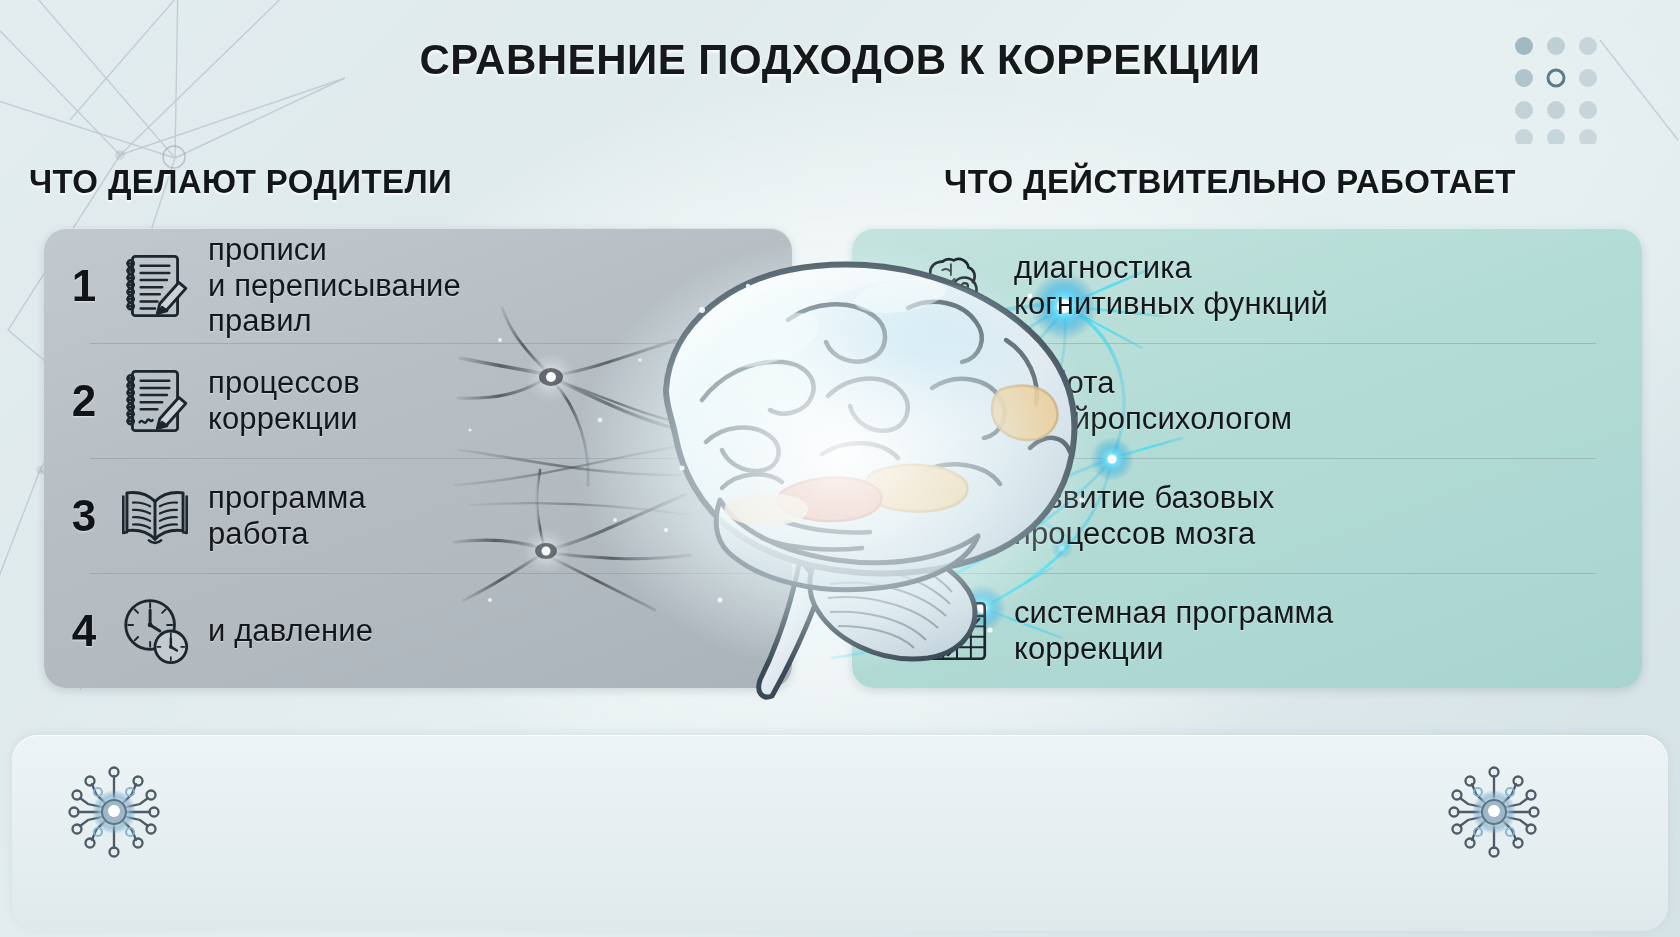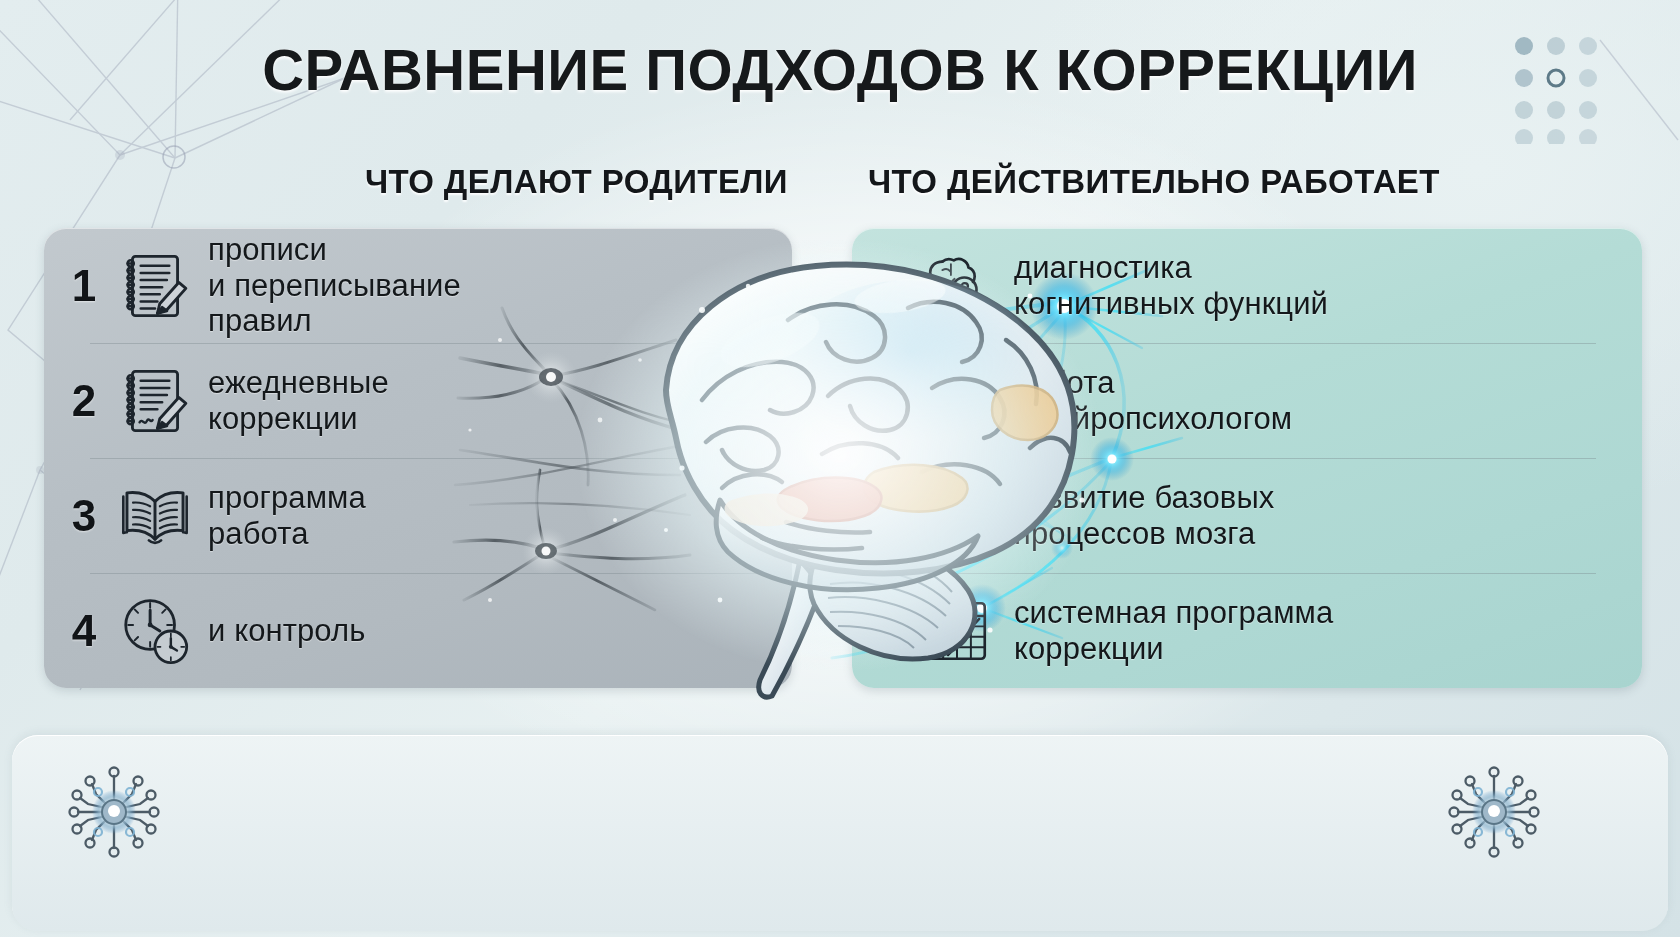--- a/index.html
+++ b/index.html
@@ -20,38 +20,38 @@
       linear-gradient(135deg, #e3edef 0%, #dfeaec 25%, #e7f0f1 50%, #dbe7ea 78%, #d4e2e6 100%);
   }
 
   
   .bg-mesh { position:absolute; inset:0; pointer-events:none; }
 
   
   .title {
     position:absolute; top:36px; left:0; width:1680px;
     text-align:center;
-    font-size:58px; font-weight:bold; letter-spacing:0.5px;
+    font-size:42px; font-weight:bold; letter-spacing:0.5px;
     color:#16191b;
     text-shadow:0 2px 3px rgba(255,255,255,0.95), 0 0 1px rgba(255,255,255,0.9);
     white-space:nowrap;
   }
 
   .dot-grid { position:absolute; top:34px; right:72px; }
 
   
   .col-head {
     position:absolute; top:163px;
     font-size:33px; font-weight:bold; letter-spacing:0.4px;
     color:#14171a;
     text-shadow:0 2px 2px rgba(255,255,255,0.9);
     white-space:nowrap;
   }
-  .col-head.left  { left:46px; width:742px; text-align:right; }
-  .col-head.right { left:868px; width:790px; text-align:left; }
+  .col-head.left  { left:29px; width:742px; text-align:left; }
+  .col-head.right { left:835px; width:790px; text-align:center; }
 
   
   .panel {
     position:absolute; top:228px; height:460px;
     border-radius:22px;
     box-shadow:0 3px 10px rgba(80,100,110,0.20), inset 0 1px 0 rgba(255,255,255,0.5);
   }
   .panel-left {
     left:44px; width:748px;
     background:linear-gradient(160deg,#c2c9ce 0%, #b7bfc5 38%, #b2bac0 70%, #aab3ba 100%);
@@ -229,21 +229,21 @@
             </g>
             <g stroke-width="2.2">
               <path d="M20 15h24M20 21h24M20 27h22M20 33h18M20 39h14"></path>
             </g>
             <path d="M19 50c2-4 4 3 6-1s3 2 5-1" stroke-width="2"></path>
             <path d="M36 47l16-18 6 5-16 18-8 3z" fill="#cdd3d8" stroke="#1d252d"></path>
             <path d="M34 55l4-5 4 3z" fill="#1d252d"></path>
           </svg>
         </div>
         <div class="label">
-          <span class="ln">ежедневные</span>
+          <span class="ln">процессов</span>
           <span class="ln">коррекции</span>
         </div>
       </div>
 
       <div class="row r3">
         <div class="num">3</div>
         <div class="icon-box">
           <svg width="78" height="78" viewBox="0 0 64 64" fill="none" stroke="#1d252d" stroke-width="2.4" stroke-linecap="round" stroke-linejoin="round">
             <path d="M32 20C26 14 17 12 9 13v31c8-1 17 1 23 7 6-6 15-8 23-7V13c-8-1-17 1-23 7z"></path>
             <path d="M32 20v31"></path>
@@ -273,21 +273,21 @@
             <circle cx="28" cy="27" r="2" fill="#1d252d" stroke="none"></circle>
             <circle cx="45" cy="45" r="13" fill="#c5ccd1"></circle>
             <g stroke-width="1.4">
               <path d="M45 34v2.5M45 53.5V56M34 45h2.5M53.5 45H56"></path>
             </g>
             <path d="M45 38v7l5 3" stroke-width="2"></path>
             <circle cx="45" cy="45" r="1.6" fill="#1d252d" stroke="none"></circle>
           </svg>
         </div>
         <div class="label">
-          <span class="ln">и контроль</span>
+          <span class="ln">и давление</span>
         </div>
       </div>
 
     </div>
   </div>
 
   <div class="panel panel-right">
     <div class="divider d1"></div>
     <div class="divider d2"></div>
     <div class="divider d3"></div>

